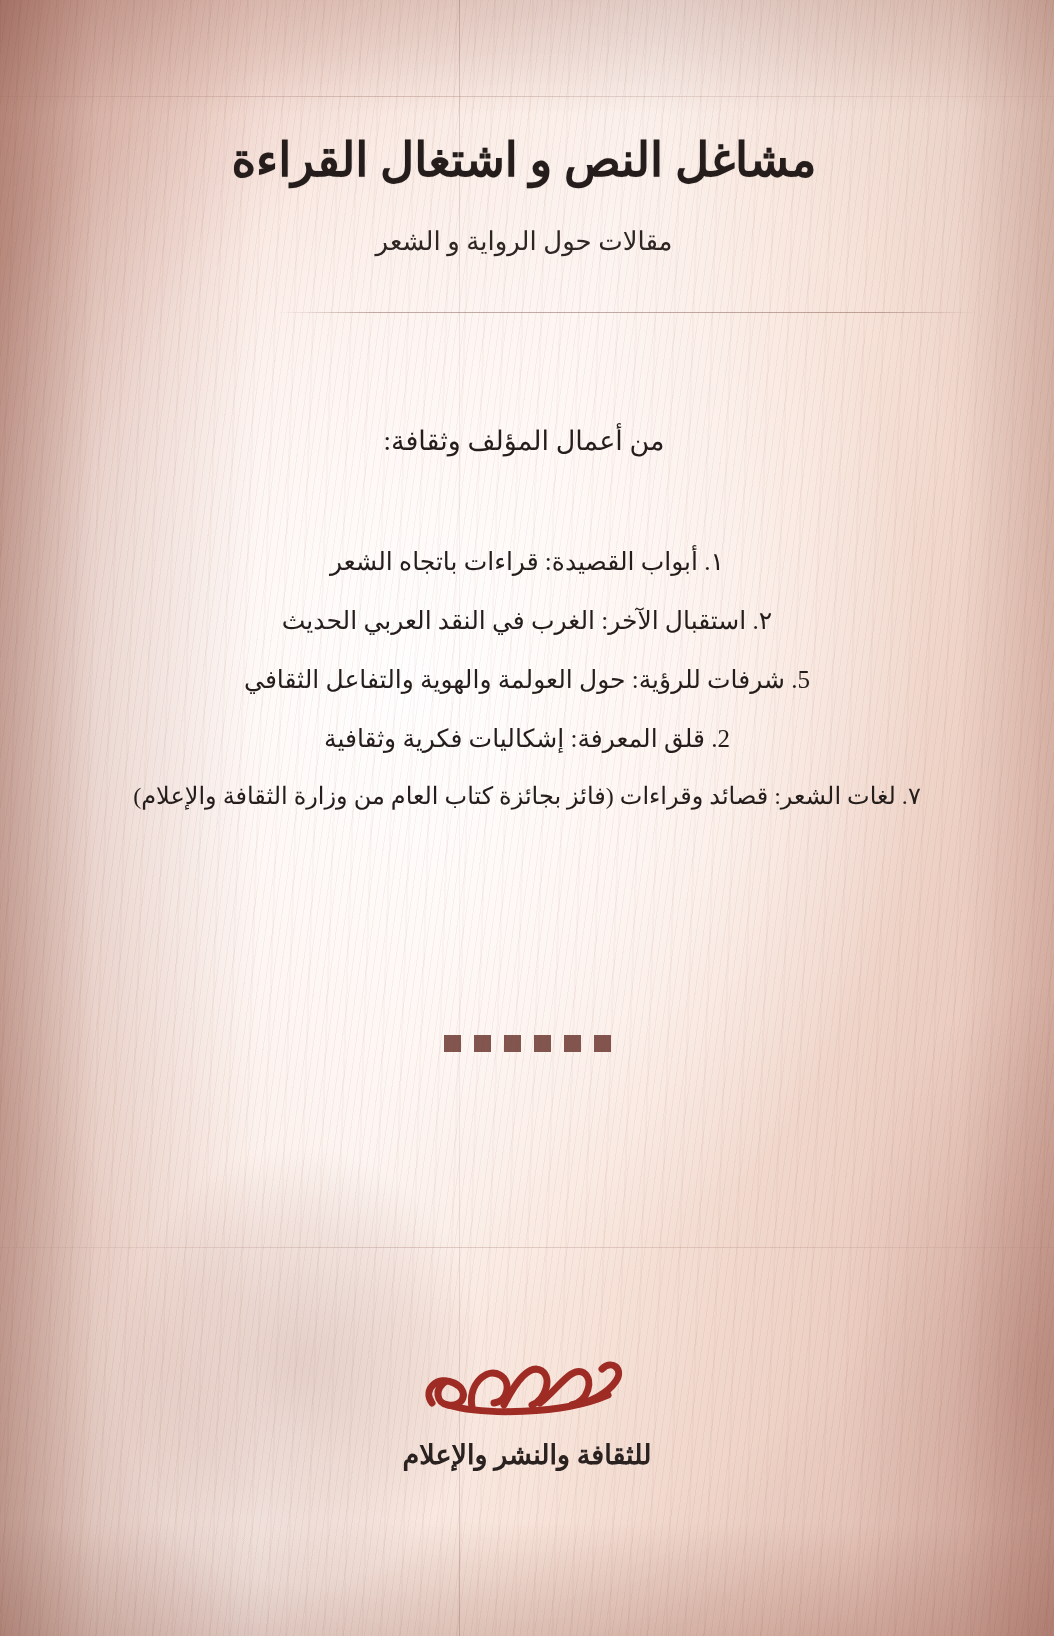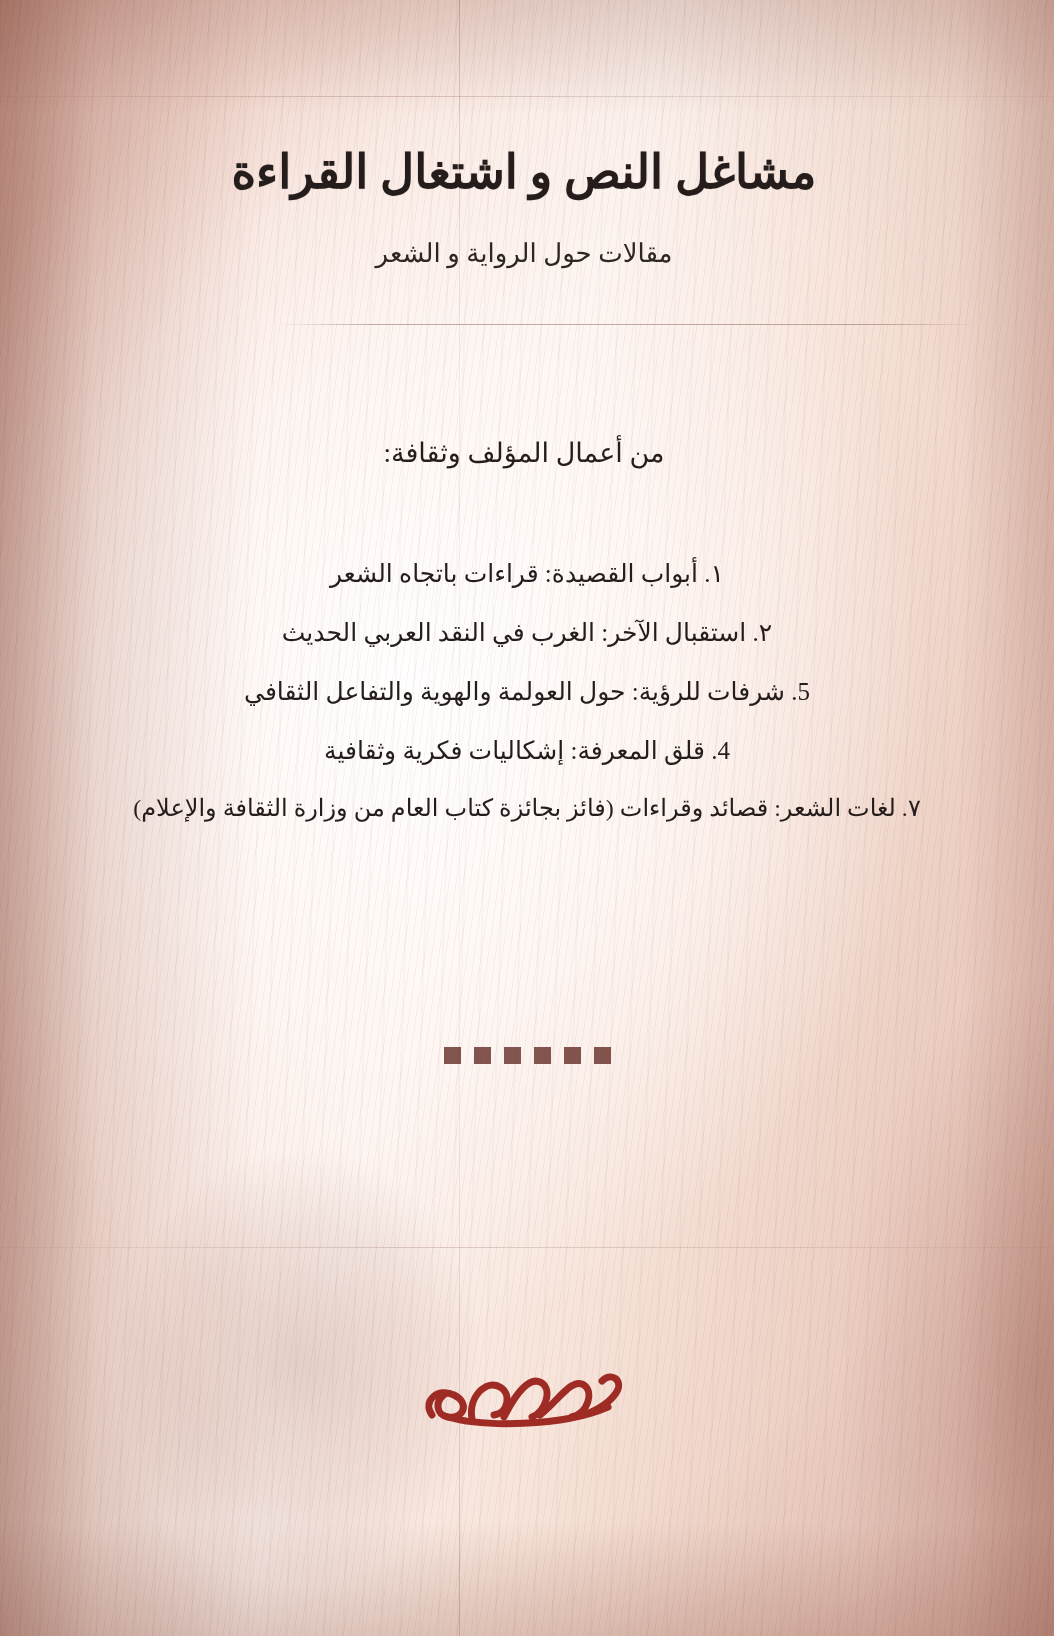--- a/index.html
+++ b/index.html
@@ -81,21 +81,20 @@
     position: absolute;
     left: 0; top: 1247px; width: 1054px; height: 1px;
     background: linear-gradient(to right, rgba(140,95,85,0.06), rgba(140,95,85,0.26) 40%, rgba(140,95,85,0.18) 75%, rgba(140,95,85,0.05));
     pointer-events: none;
   }
 
   .content {
     position: absolute;
     inset: 0;
     z-index: 5;
-    margin-top: 12px;
   }
 
   .title {
     position: absolute;
     right: 80px;
     top: 132px;
     width: 900px;
     text-align: center;
     font-size: 47px;
     font-weight: bold;
@@ -201,21 +200,21 @@
     <div class="title">مشاغل النص و اشتغال القراءة</div>
     <div class="subtitle">مقالات حول الرواية و الشعر</div>
     <div class="rule"></div>
 
     <div class="section-label">من أعمال المؤلف وثقافة:</div>
 
     <ul class="list">
       <li>١. أبواب القصيدة: قراءات باتجاه الشعر</li>
       <li>٢. استقبال الآخر: الغرب في النقد العربي الحديث</li>
       <li>5. شرفات للرؤية: حول العولمة والهوية والتفاعل الثقافي</li>
-      <li>4. قلق المعرفة: إشكاليات فكرية وثقافية</li>
+      <li>2. قلق المعرفة: إشكاليات فكرية وثقافية</li>
       <li class="wide">٧. لغات الشعر: قصائد وقراءات (فائز بجائزة كتاب العام من وزارة الثقافة والإعلام)</li>
     </ul>
 
     <div class="dots">
       <span></span>
       <span></span>
       <span></span>
       <span></span>
       <span></span>
       <span></span>
@@ -227,17 +226,18 @@
           <g stroke="#9e2b24" stroke-width="7" stroke-linecap="round" fill="none">
             <path d="M20 58 C 10 44, 26 30, 42 38 C 58 46, 52 62, 36 60 C 24 58, 22 44, 34 36"></path>
             <path d="M60 62 C 56 40, 74 22, 88 30 C 100 37, 96 56, 82 58"></path>
             <path d="M92 60 C 104 36, 118 18, 130 26 C 140 33, 134 54, 120 60"></path>
             <path d="M128 58 C 146 44, 160 20, 172 28 C 182 35, 176 56, 160 60"></path>
             <path d="M160 60 C 178 58, 196 48, 204 36 C 212 24, 200 14, 190 24"></path>
             <path d="M36 60 C 70 70, 150 70, 196 50"></path>
           </g>
         </svg>
       </span>
+      <div class="publisher">للثقافة والنشر والإعلام</div>
     </div>
   </div>
 
   <div class="vignette"></div>
 </div>
 
 </body></html>

